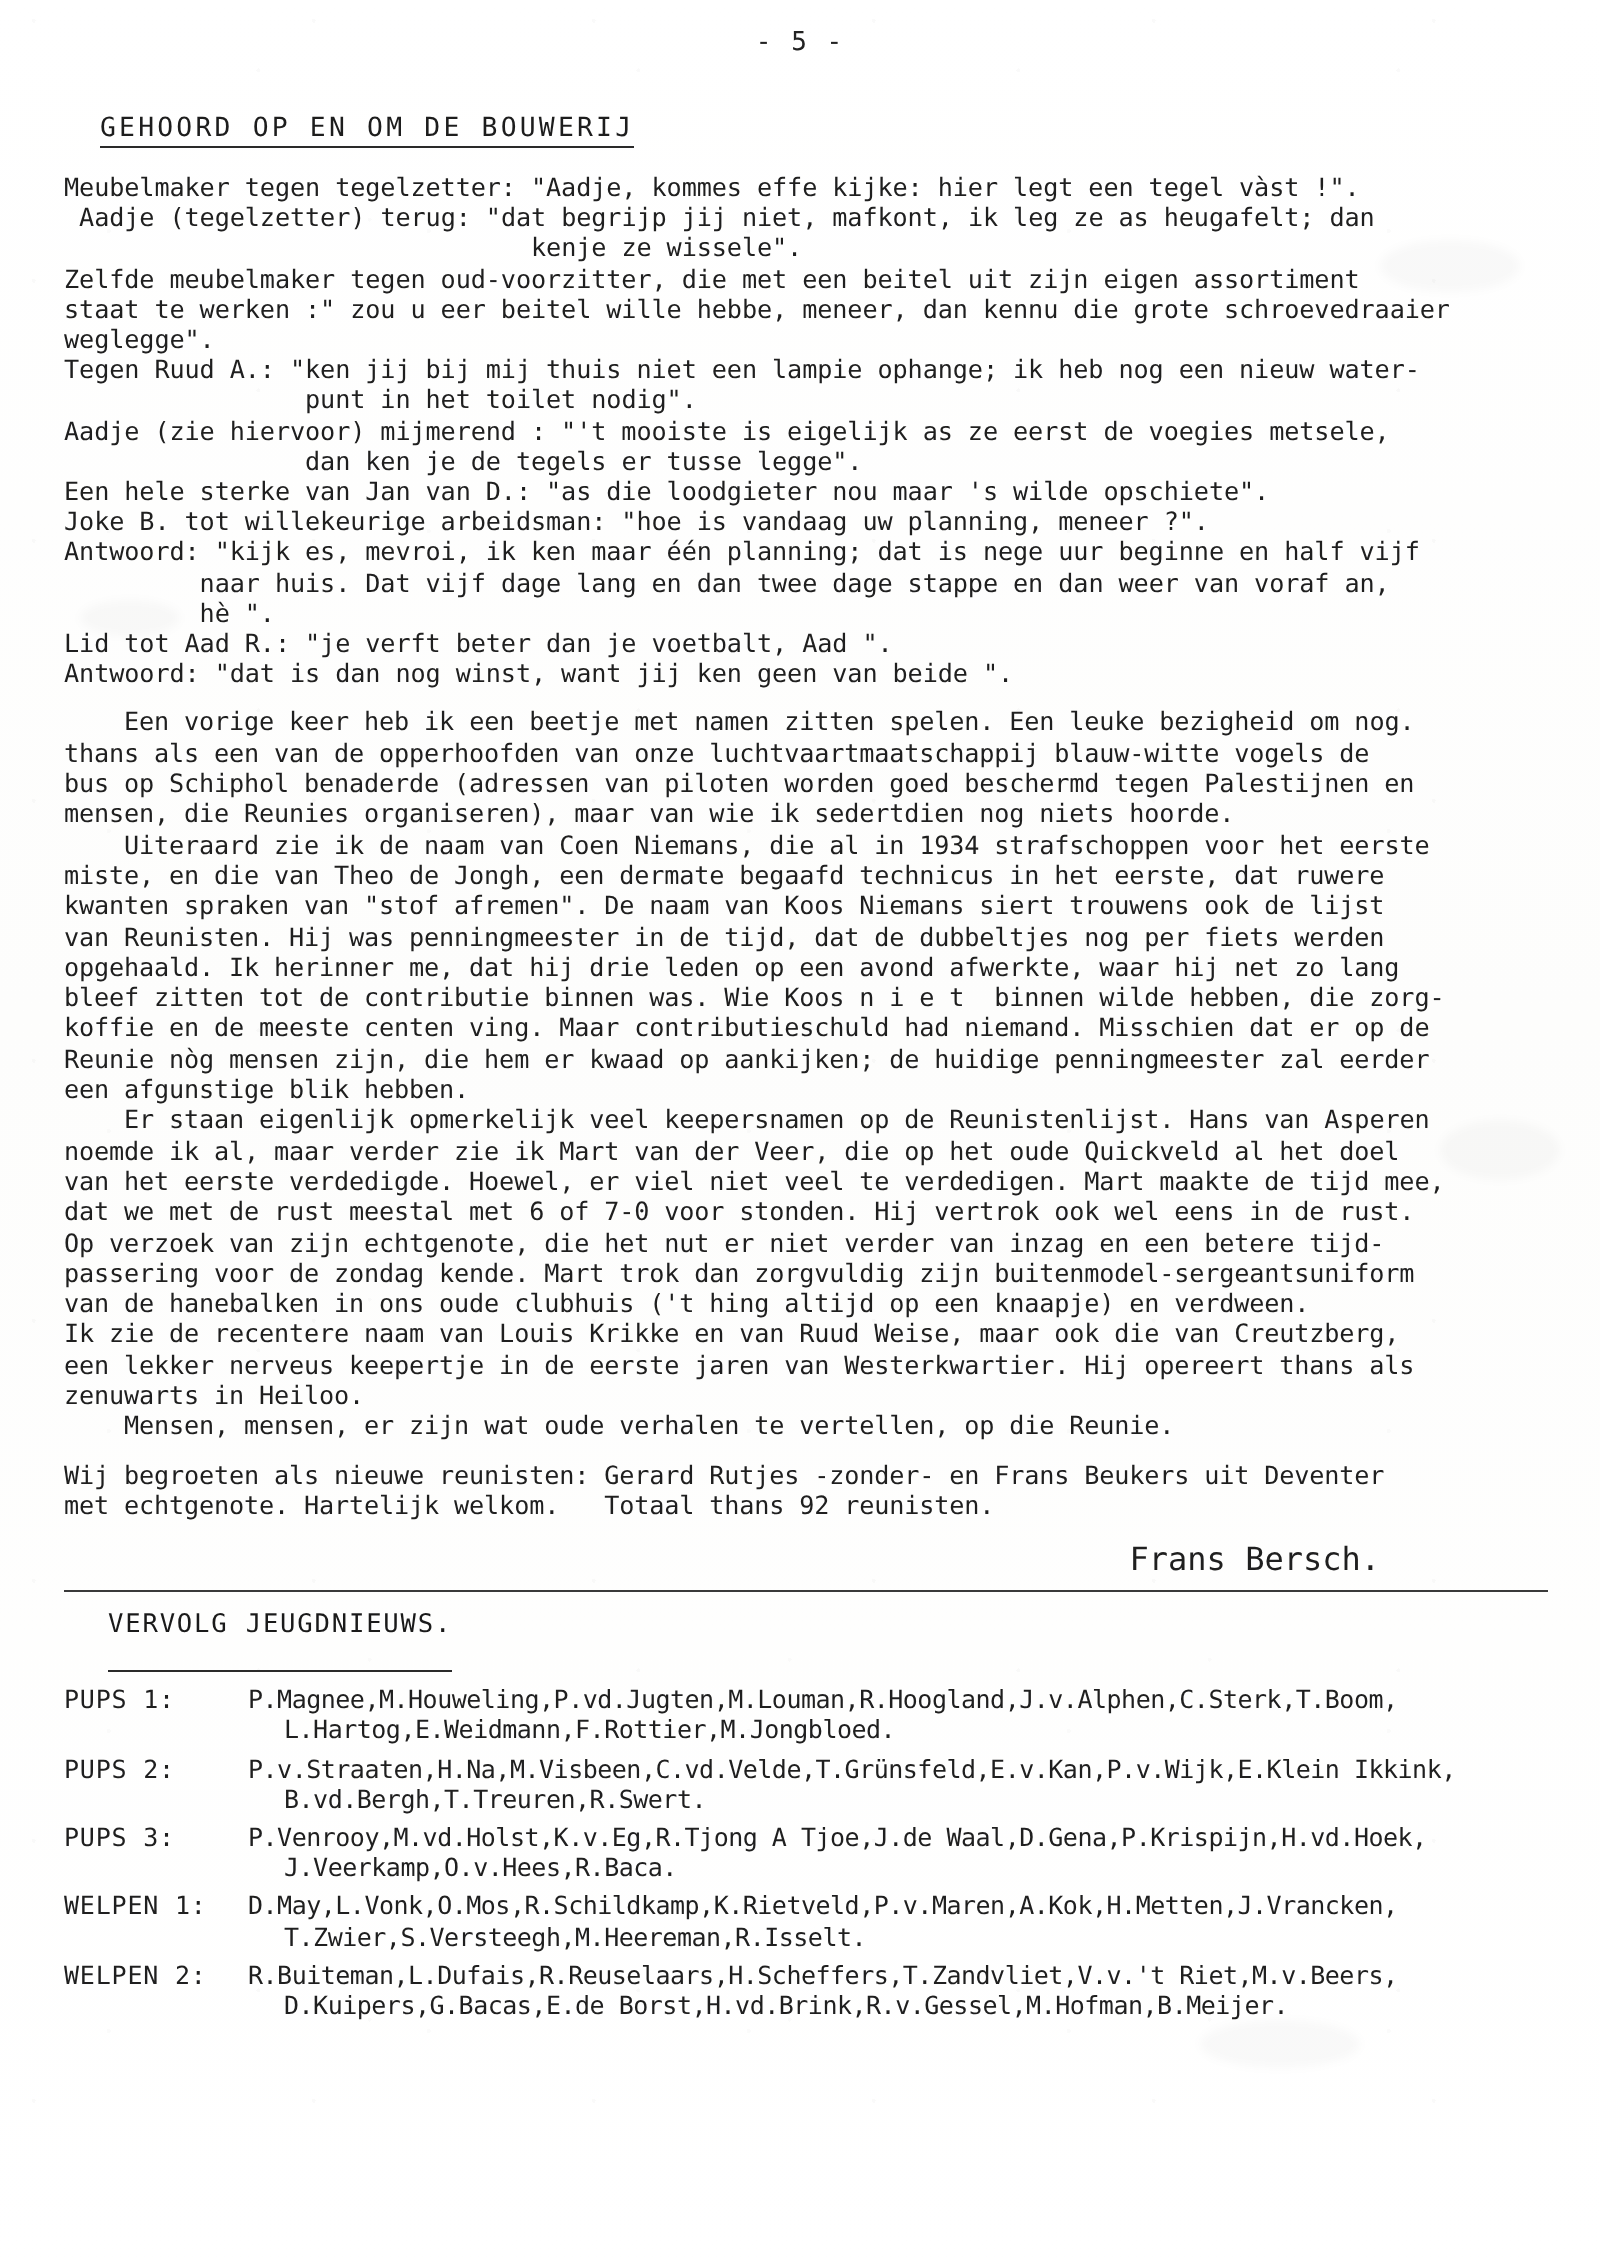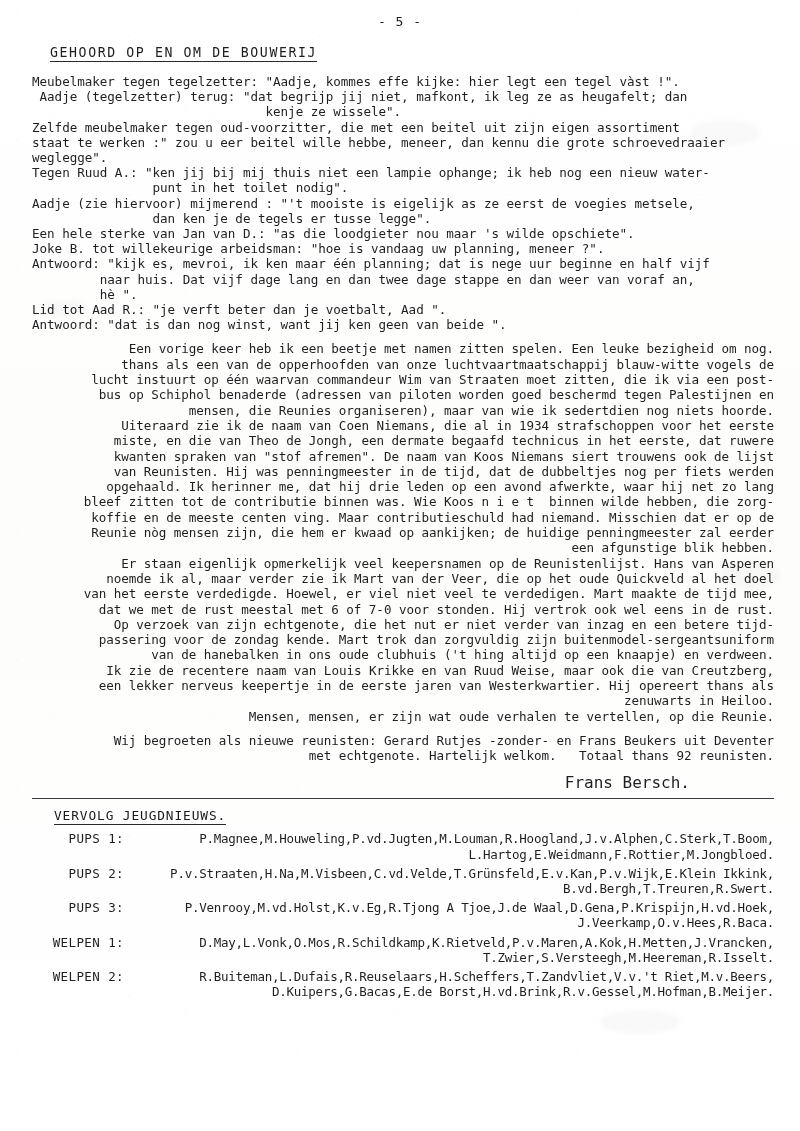--- a/index.html
+++ b/index.html
@@ -40,21 +40,21 @@
   }
 
   .content {
     padding: 0 26px 0 32px;
   }
 
   h2.section-heading {
     font-size: 13.2px;
     font-weight: normal;
     letter-spacing: 1.6px;
-    margin: 16px 0 12px 18px;
+    margin: 28px 0 12px 18px;
     display: inline-block;
     border-bottom: 1px solid #2a2a2a;
     padding-bottom: 1px;
     color: #1d1d1d;
   }
 
   h2.section-heading.reunie {
     margin: 14px 0 2px 0;
     letter-spacing: 1.4px;
   }
@@ -73,21 +73,21 @@
   .block {
     margin: 0 0 9px 0;
   }
 
   .para {
     font-size: 12.6px;
     line-height: 15.3px;
     margin: 0 0 0 0;
     color: #1f1f1f;
   }
-  .para .l { display: block; white-space: pre-wrap; letter-spacing: -0.08px; text-align: right; }
+  .para .l { display: block; white-space: pre-wrap; letter-spacing: -0.08px; }
 
   .signature {
     font-size: 16px;
     text-align: right;
     margin: 10px 84px 0 0;
     color: #1f1f1f;
   }
 
   hr.rule {
     border: none;
@@ -102,28 +102,27 @@
 
   .lineup-heads {
     display: flex;
     gap: 34px;
     margin: 0 0 6px 22px;
     font-size: 12.8px;
     letter-spacing: 0.9px;
   }
   .lineup-heads > span {
     border-bottom: 1px solid #2a2a2a;
-    padding-bottom: 1px;
+    padding-bottom: 15px;
   }
 
   table.lineups {
     border-collapse: collapse;
     width: 100%;
     font-size: 12.5px;
-    text-align: right;
   }
   table.lineups td {
     vertical-align: top;
     padding: 0 0 1px 0;
     line-height: 15.2px;
     color: #1f1f1f;
   }
   td.team-label {
     white-space: nowrap;
     padding-right: 9px;
@@ -179,21 +178,20 @@
       <p class="line">         naar huis. Dat vijf dage lang en dan twee dage stappe en dan weer van voraf an,</p>
       <p class="line">         hè ".</p>
       <p class="line">Lid tot Aad R.: "je verft beter dan je voetbalt, Aad ".</p>
       <p class="line">Antwoord: "dat is dan nog winst, want jij ken geen van beide ".</p>
     </div>
 
 
     <div class="para">
       <span class="l">    Een vorige keer heb ik een beetje met namen zitten spelen. Een leuke bezigheid om nog.</span>
       <span class="l">thans als een van de opperhoofden van onze luchtvaartmaatschappij blauw-witte vogels de</span>
-      <span class="l">lucht instuurt op één waarvan commandeur Wim van Straaten moet zitten, die ik via een post-</span>
       <span class="l">bus op Schiphol benaderde (adressen van piloten worden goed beschermd tegen Palestijnen en</span>
       <span class="l">mensen, die Reunies organiseren), maar van wie ik sedertdien nog niets hoorde.</span>
     </div>
 
     <div class="para">
       <span class="l">    Uiteraard zie ik de naam van Coen Niemans, die al in 1934 strafschoppen voor het eerste</span>
       <span class="l">miste, en die van Theo de Jongh, een dermate begaafd technicus in het eerste, dat ruwere</span>
       <span class="l">kwanten spraken van "stof afremen". De naam van Koos Niemans siert trouwens ook de lijst</span>
       <span class="l">van Reunisten. Hij was penningmeester in de tijd, dat de dubbeltjes nog per fiets werden</span>
       <span class="l">opgehaald. Ik herinner me, dat hij drie leden op een avond afwerkte, waar hij net zo lang</span>

